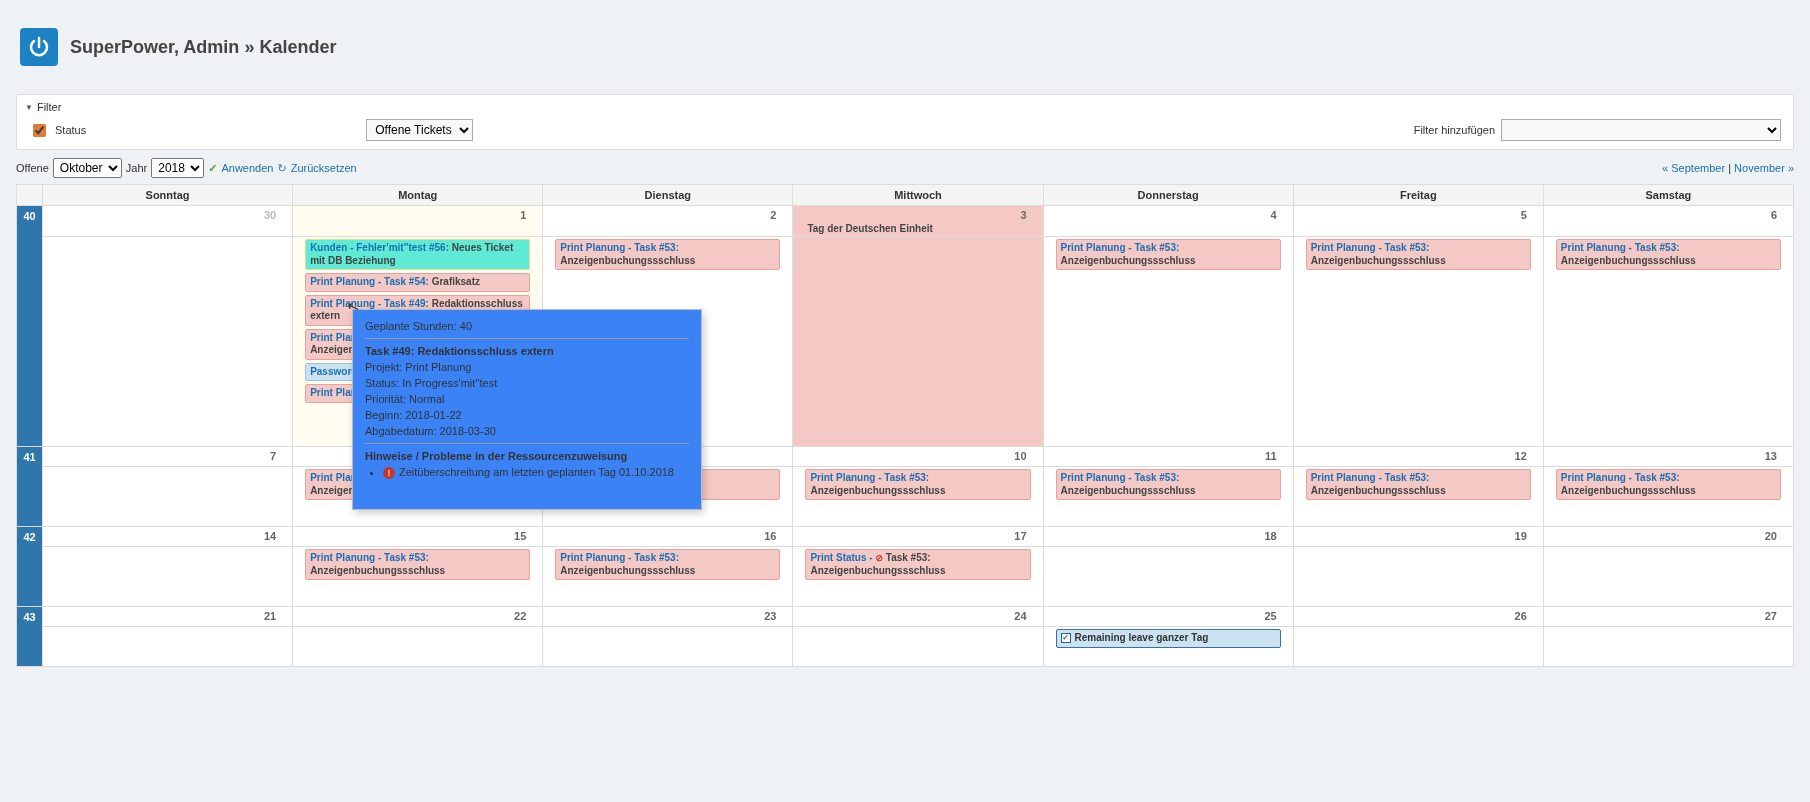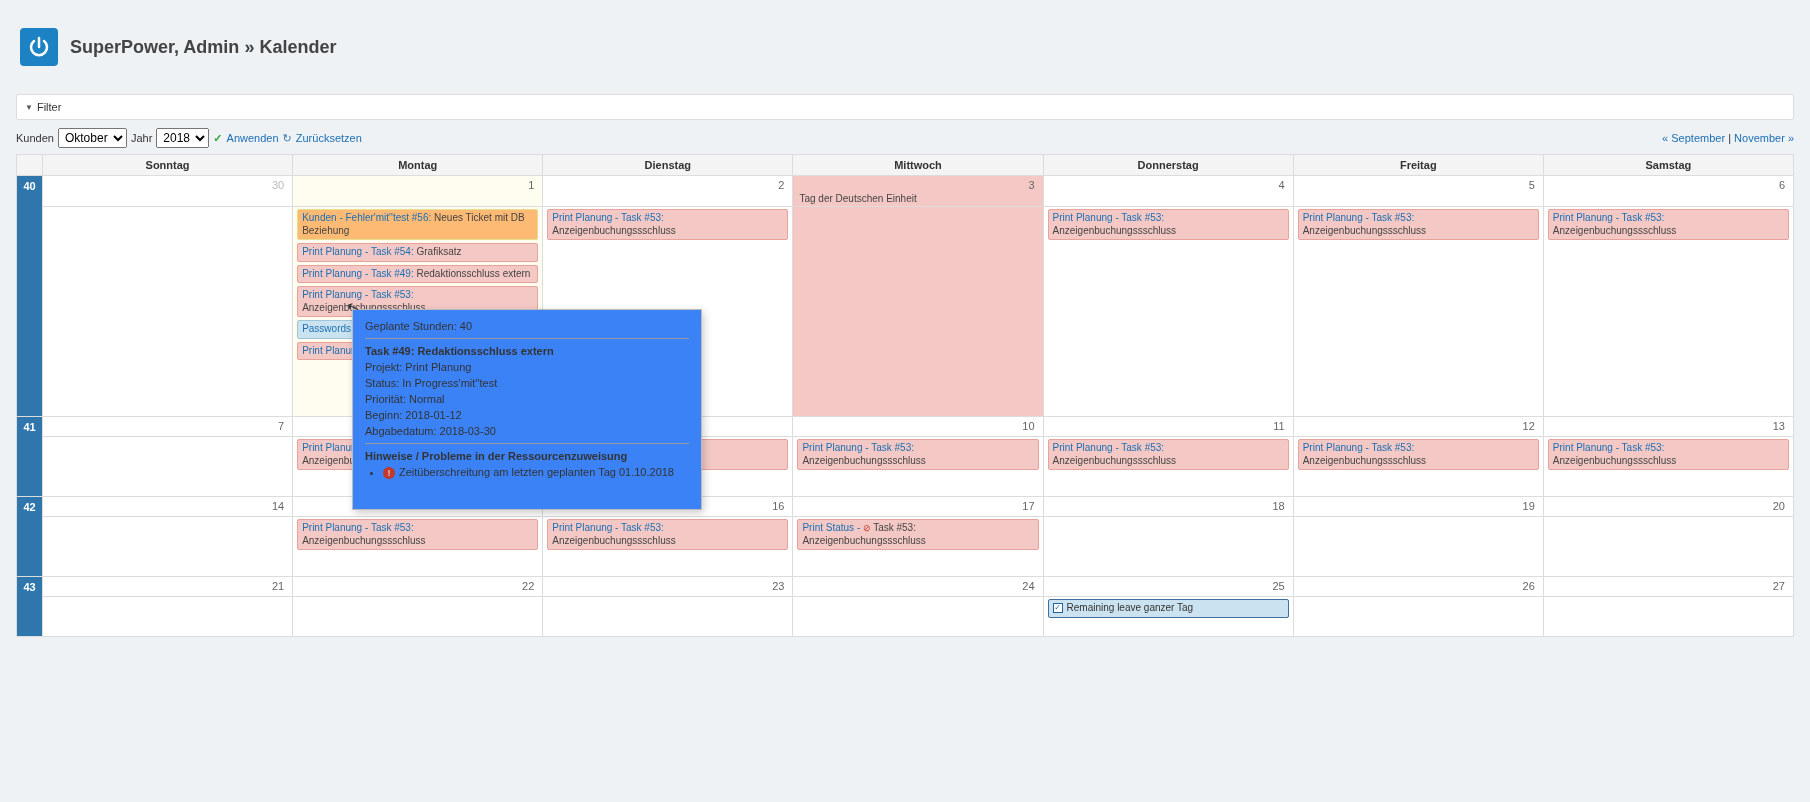--- a/index.html
+++ b/index.html
@@ -94,21 +94,22 @@
     border: 1px solid #dcdcdc;
     font-size: 11px;
     font-weight: bold;
     padding: 4px 0;
   }
   table.cal th.wk { width: 26px; }
   table.cal td {
     border: 1px solid #dcdcdc;
     vertical-align: top;
     height: 16px;
-    padding: 2px 4px;
+    padding: 2px 12px;
+    font-weight: bold;
   }
   table.cal td.wk {
     background: #2f76ad;
     color: #fff;
     text-align: center;
     font-weight: bold;
     font-size: 11px;
     padding: 4px 2px;
   }
   .daynum {
@@ -127,21 +128,21 @@
   .holiday-name { font-size: 10px; color: #444; padding: 0 2px; }
   .evt {
     background: #f4c9c5;
     border: 1px solid #e8a29c;
     border-radius: 2px;
     padding: 2px 4px;
     margin-bottom: 3px;
     font-size: 10px;
     line-height: 1.25;
   }
-  .evt.ylw { background: #fdba74; border-color: #e6dd8f; }
+  .evt.ylw { background: #5eead4; border-color: #e6dd8f; }
   .evt.blu { background: #cbe3f0; border-color: #9ec6db; }
   .evt .plink { color: #1b6fb5; cursor: pointer; }
   .evt .desc { color: #444; }
   .evt.leave {
     background: #cbe3f0;
     border-color: #3f6fa0;
     display: flex;
     align-items: center;
     gap: 4px;
   }
@@ -200,24 +201,39 @@
     <span>»</span>
     <span>Kalender</span>
   </div>
 </div>
 
 <div class="filter-panel">
   <div class="filter-header">
     <span class="chev">▼</span>
     <span>Filter</span>
   </div>
+  <div class="filter-row">
+    <label class="status">
+      <input type="checkbox" checked="" style="">
+      <span>Status</span>
+    </label>
+    <div class="select-wrap">
+      <select>
+        <option>Offene Tickets</option>
+      </select>
+    </div>
+    <div class="add-filter">
+      <span>Filter hinzufügen</span>
+      <select><option></option></select>
+    </div>
+  </div>
 </div>
 
 <div class="controls">
-  <span>Kunden</span>
+  <span>Offene</span>
   <select><option>Oktober</option></select>
   <span>Jahr</span>
   <select><option>2018</option></select>
   <span class="ico-green">✓</span>
   <a class="alink">Anwenden</a>
   <span class="ico-reset">↻</span>
   <a class="alink">Zurücksetzen</a>
   <div class="nav-links">
     <a class="alink">« September</a>
     <span> | </span>
@@ -415,21 +431,21 @@
   </table>
 </div>
 
 <div class="tooltip">
   <div class="line">Geplante Stunden: 40</div>
   <hr>
   <div class="line bold">Task #49: Redaktionsschluss extern</div>
   <div class="line">Projekt: Print Planung</div>
   <div class="line">Status: In Progress'mit''test</div>
   <div class="line">Priorität: Normal</div>
-  <div class="line">Beginn: 2018-01-12</div>
+  <div class="line">Beginn: 2018-01-22</div>
   <div class="line">Abgabedatum: 2018-03-30</div>
   <hr>
   <div class="line bold">Hinweise / Probleme in der Ressourcenzuweisung</div>
   <ul>
     <li><span class="err-ico">!</span><span>Zeitüberschreitung am letzten geplanten Tag 01.10.2018</span></li>
   </ul>
 </div>
 
 <div class="cursor">↖</div>
 

